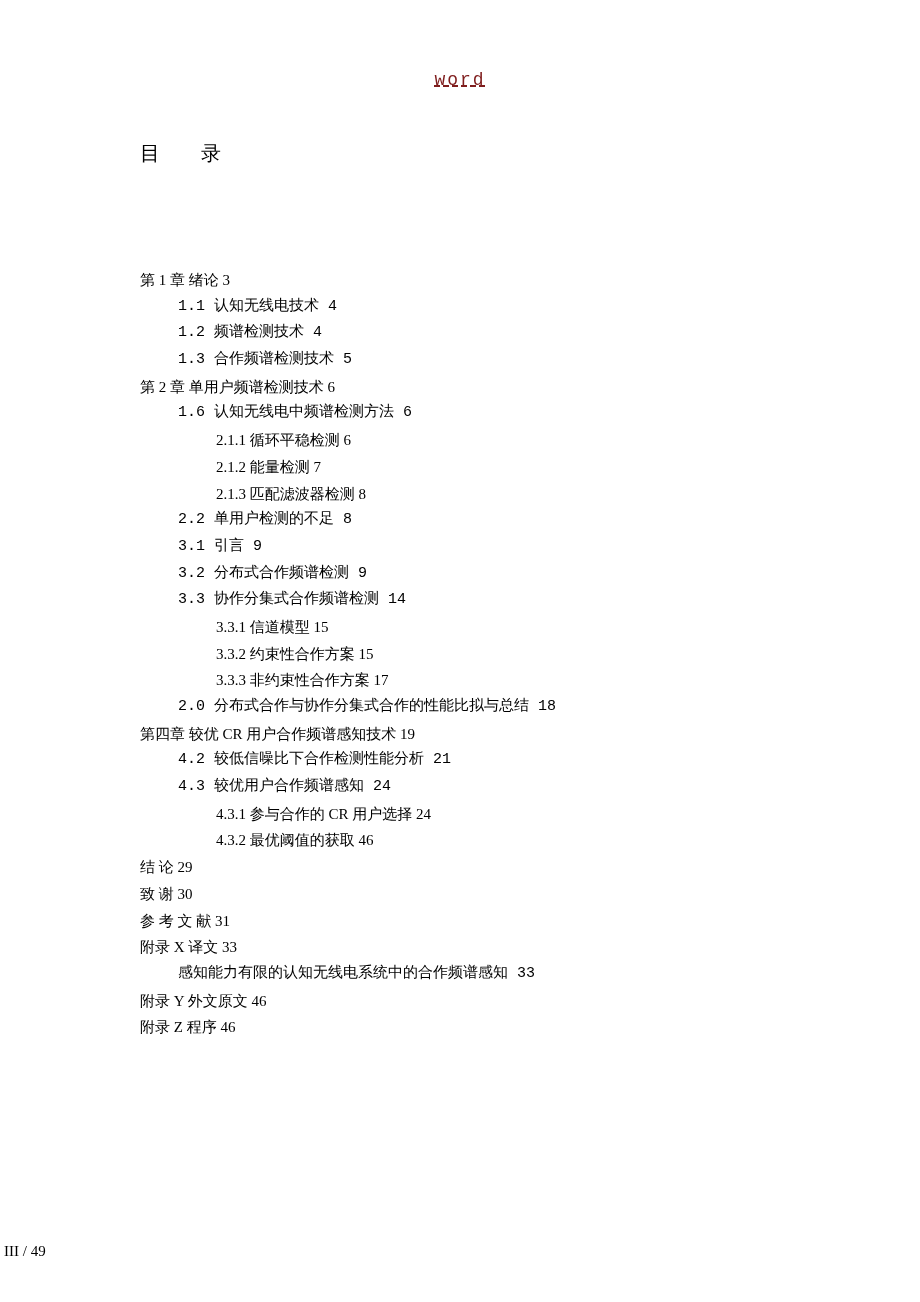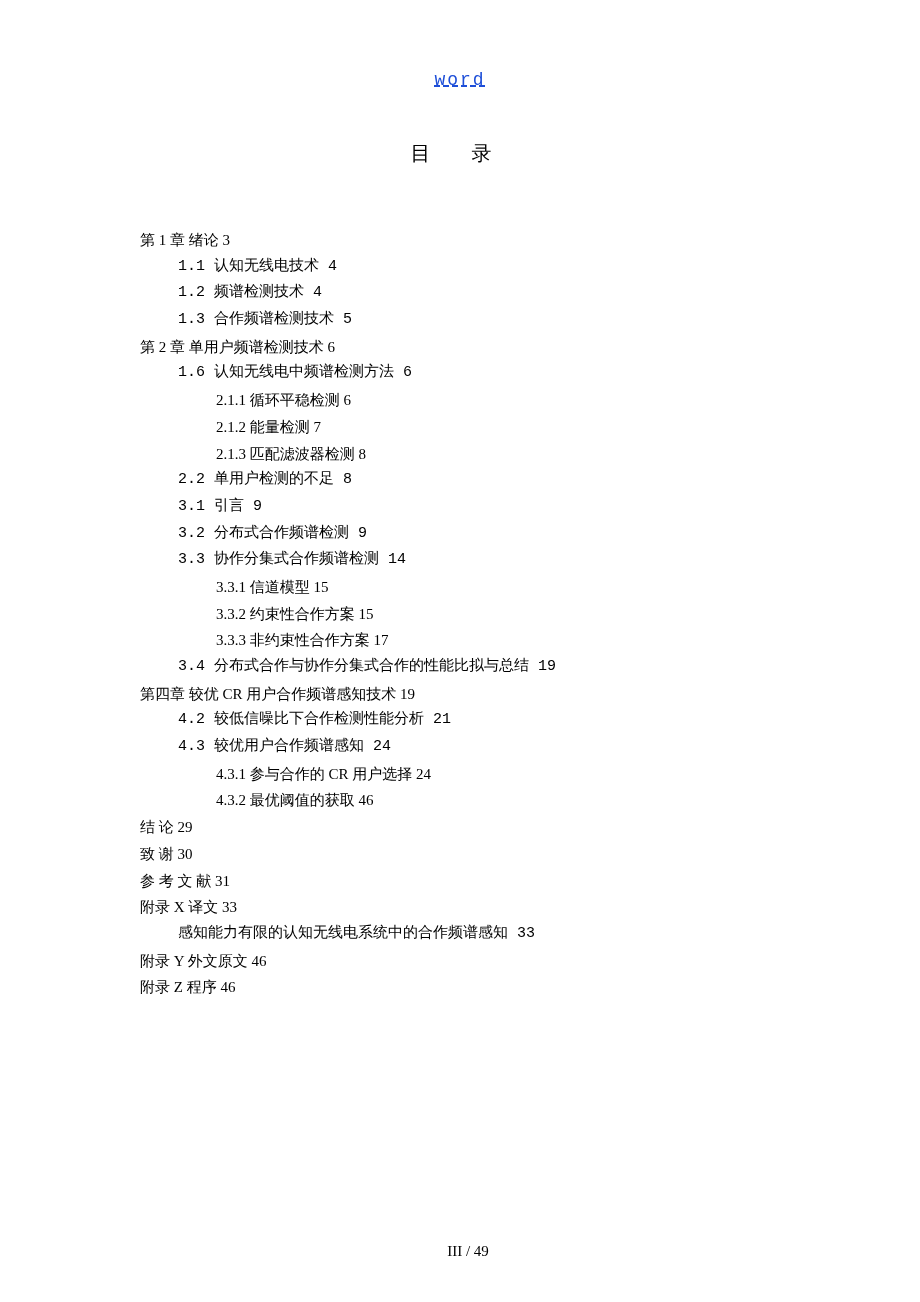--- a/index.html
+++ b/index.html
@@ -17,54 +17,53 @@
       position: relative;
     }
     .page {
       padding: 70px 140px 0 140px;
     }
     .header-link {
       text-align: center;
       margin-bottom: 50px;
     }
     .header-link a {
-      color: #1d4ed8;
+      color: #7f1d1d;
       text-decoration: underline;
       text-decoration-style: dashed;
       font-family: "Courier New", monospace;
       font-size: 18px;
       letter-spacing: 2px;
     }
     .title {
-      text-align: center;
       font-size: 20px;
       letter-spacing: 18px;
-      margin-bottom: 60px;
+      margin-bottom: 100px;
       font-weight: normal;
     }
     .toc {
       line-height: 1.78;
       font-size: 15px;
     }
     .level-0 {
       margin-left: 0;
     }
     .level-1 {
       margin-left: 38px;
       font-family: Liberation Mono, monospace;
     }
     .level-2 {
       margin-left: 76px;
     }
     .footer {
       position: absolute;
       bottom: 42px;
-      left: 16px;
+      left: 4px;
       right: 0;
-      text-align: center;
+      text-align: left;
       font-size: 15px;
       font-family: "Times New Roman", serif;
     }
   </style>
 </head>
 <body>
 
 <div class="page">
   <div class="header-link">
     <a href="#">word</a>
@@ -82,21 +81,21 @@
       <div class="level-2">2.1.1  循环平稳检测 6</div>
       <div class="level-2">2.1.2  能量检测 7</div>
       <div class="level-2">2.1.3  匹配滤波器检测 8</div>
       <div class="level-1">2.2  单用户检测的不足 8</div>
       <div class="level-1">3.1  引言 9</div>
       <div class="level-1">3.2  分布式合作频谱检测 9</div>
       <div class="level-1">3.3   协作分集式合作频谱检测 14</div>
       <div class="level-2">3.3.1  信道模型 15</div>
       <div class="level-2">3.3.2  约束性合作方案 15</div>
       <div class="level-2">3.3.3  非约束性合作方案 17</div>
-      <div class="level-1">3.4  分布式合作与协作分集式合作的性能比拟与总结 19</div>
+      <div class="level-1">2.0  分布式合作与协作分集式合作的性能比拟与总结 18</div>
       <div class="level-0">第四章  较优 CR  用户合作频谱感知技术 19</div>
       <div class="level-1">4.2  较低信噪比下合作检测性能分析 21</div>
       <div class="level-1">4.3  较优用户合作频谱感知 24</div>
       <div class="level-2">4.3.1  参与合作的 CR 用户选择 24</div>
       <div class="level-2">4.3.2  最优阈值的获取 46</div>
       <div class="level-0">结    论 29</div>
       <div class="level-0">致    谢 30</div>
       <div class="level-0">参  考  文  献 31</div>
       <div class="level-0">附录 X    译文 33</div>
       <div class="level-1">感知能力有限的认知无线电系统中的合作频谱感知 33</div>

